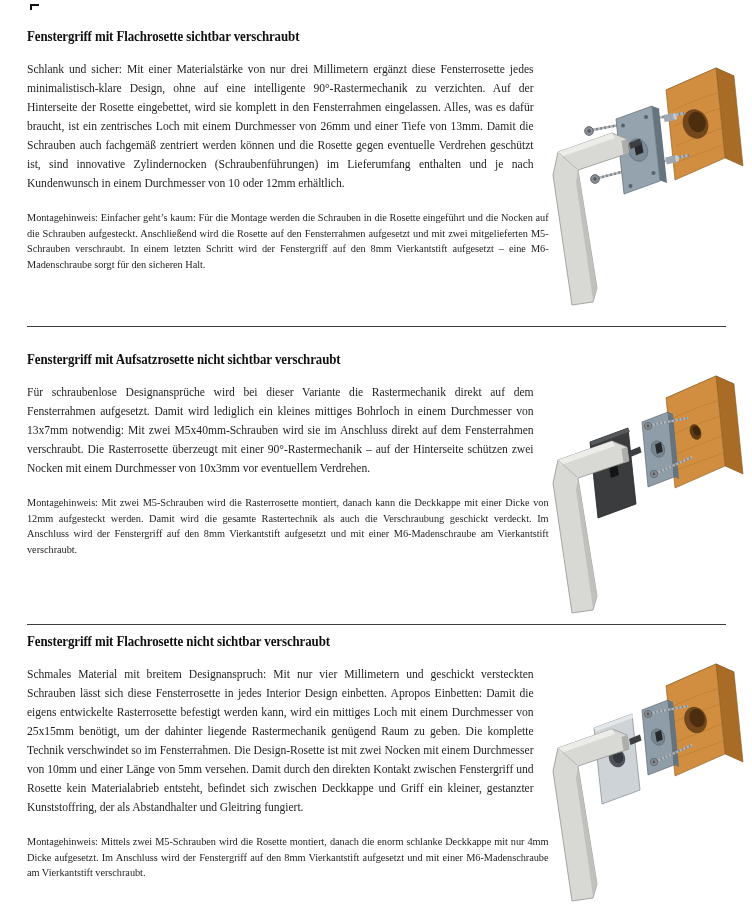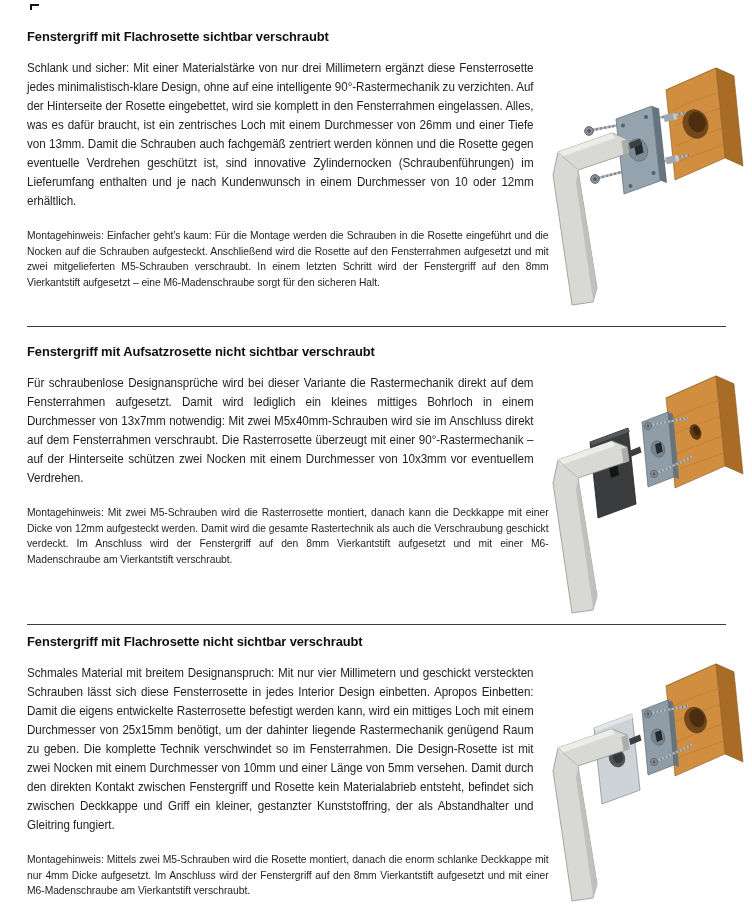--- a/index.html
+++ b/index.html
@@ -1,27 +1,27 @@
 <!DOCTYPE html>
 <html lang="de"><head>
 <meta charset="utf-8">
 <style>
   *{margin:0;padding:0;box-sizing:border-box}
   html,body{background:#ffffff}
   .page{
     position:relative;width:752px;height:922px;background:#fff;overflow:hidden;
-    font-family:Liberation Sans, sans-serif;color:#1e1e1e;
+    font-family:Liberation Serif, serif;color:#1e1e1e;
   }
   .corner-mark{
     position:absolute;left:30px;top:4px;width:9px;height:6px;
     border-left:2px solid #111;border-top:2px solid #111;
   }
   .section{position:absolute;left:27px;width:700px}
   #section-1{top:29px}
-  #section-2{top:344px}
+  #section-2{top:352px}
   #section-3{top:634px}
   .heading{
     font-size:13.6px;font-weight:bold;letter-spacing:-0.1px;color:#101010;
     transform:scaleX(.95);transform-origin:0 0;white-space:nowrap;margin:0 0 15px;
   }
   .body-text{
     width:540px;font-size:12.4px;line-height:19px;text-align:justify;
     letter-spacing:-0.05px;color:#1f1f1f;
     transform:scaleX(.938);transform-origin:0 0;margin:0 0 17px;
     hyphens:auto;-webkit-hyphens:auto;

